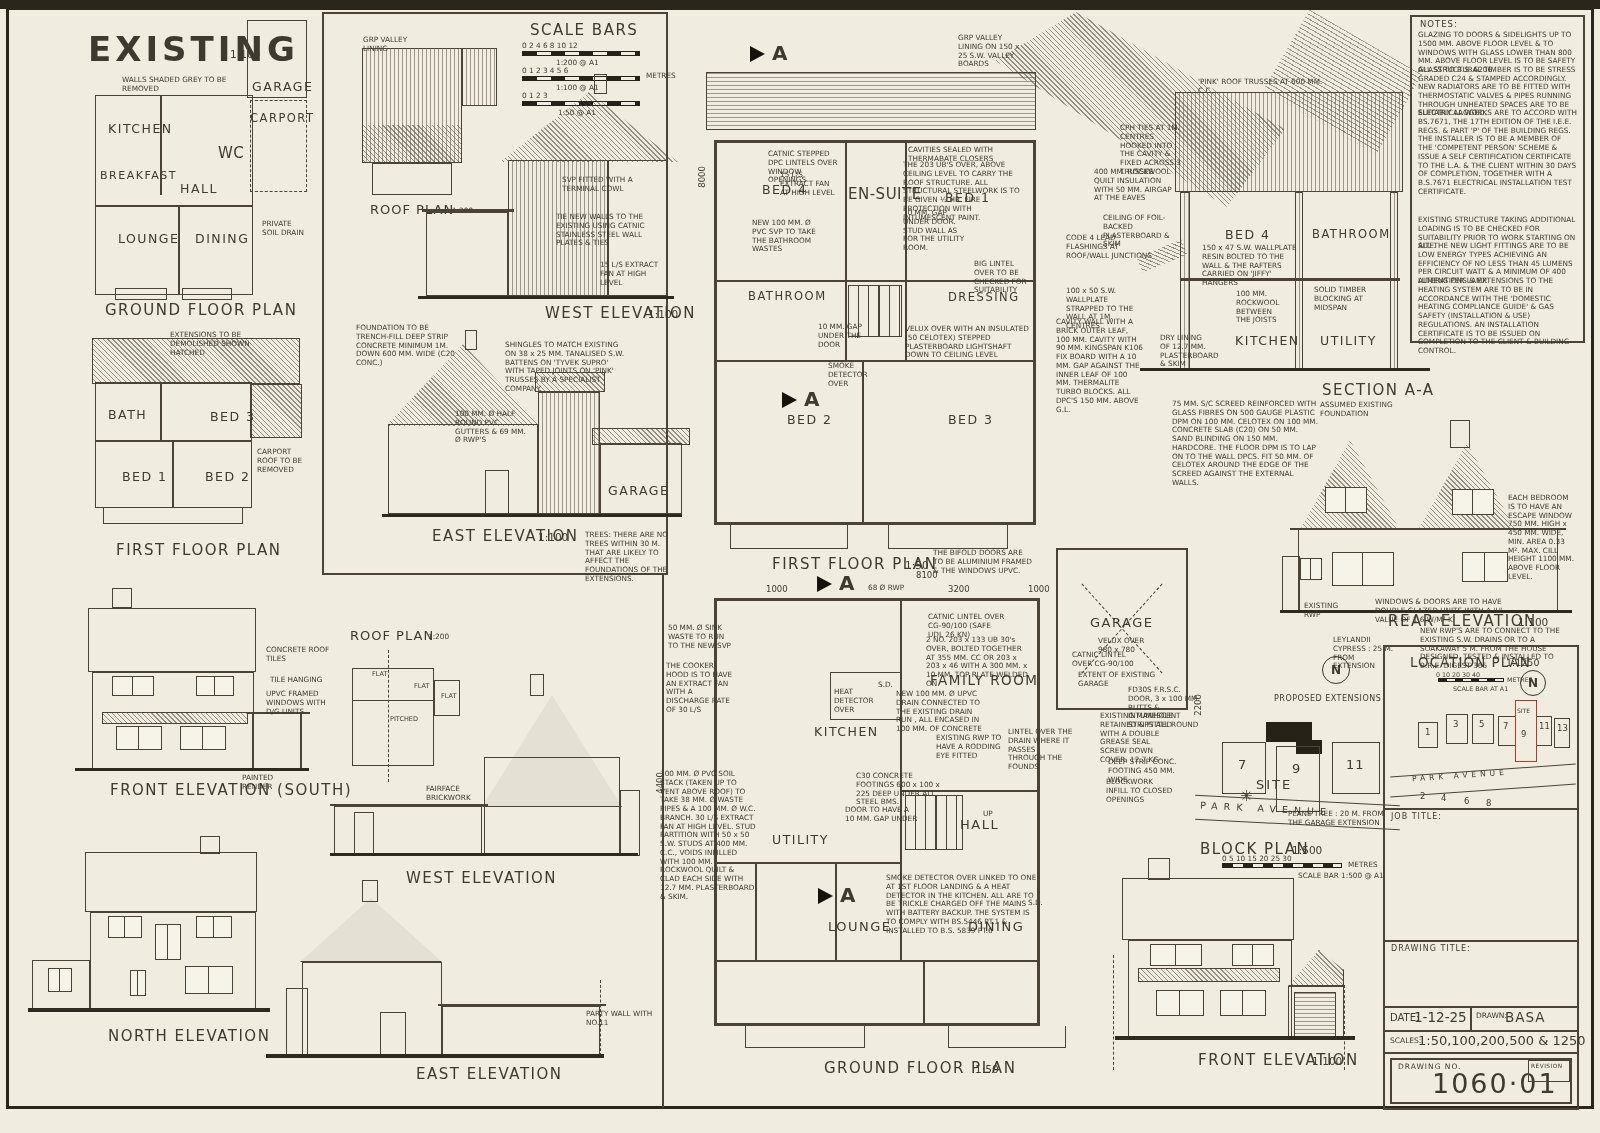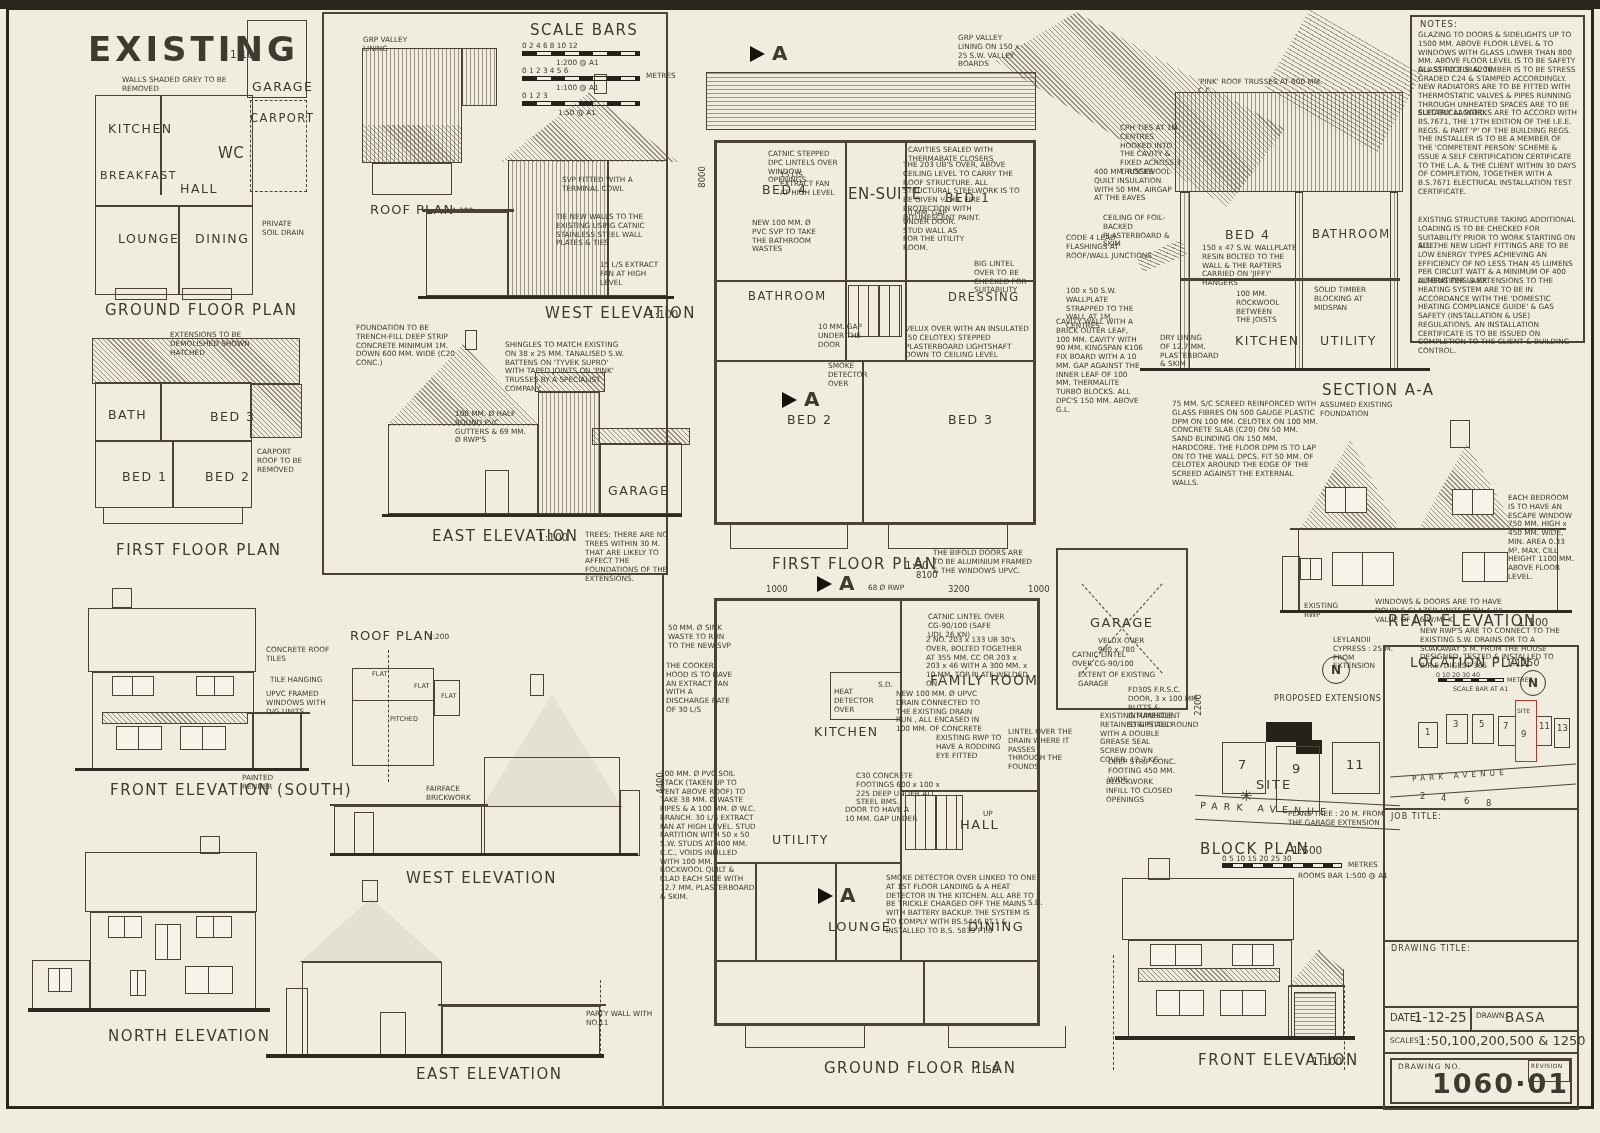--- a/index.html
+++ b/index.html
@@ -305,21 +305,21 @@
   <div class="ln" style="left:1195px;top:800px;width:205px;height:1.2px;transform:rotate(3deg)"></div>
   <div class="ln" style="left:1195px;top:824px;width:205px;height:1.2px;transform:rotate(3deg)"></div>
   <div class="t" style="left:1200px;top:804px;font-size:9.5px;letter-spacing:6px;transform:rotate(3deg)">PARK AVENUE</div>
   <div class="t" style="left:1240px;top:788px;font-size:15px">✳</div>
   <div class="w tiny" style="left:1288px;top:810px;width:98px">PLANE TREE : 20 M. FROM THE GARAGE EXTENSION</div>
   <div class="t f15" style="left:1200px;top:841px">BLOCK PLAN</div>
   <div class="t f11" style="left:1292px;top:844px">1:500</div>
   <div class="t tiny" style="left:1222px;top:855px">0    5    10    15    20    25    30</div>
   <div class="sb" style="left:1222px;top:863px;width:120px;background:repeating-linear-gradient(90deg,#26221a 0 10px,#f0ecdf 10px 20px)"></div>
   <div class="t tiny" style="left:1348px;top:861px">METRES</div>
-  <div class="t tiny" style="left:1298px;top:872px">ROOMS BAR  1:500 @ A1</div>
+  <div class="t tiny" style="left:1298px;top:872px">SCALE BAR  1:500 @ A1</div>
 
   <div class="bx" style="left:1383px;top:645px;width:196px;height:465px;border-width:2.5px"></div>
   <div class="t" style="left:1410px;top:655px;font-size:13.5px;letter-spacing:1px">LOCATION PLAN</div>
   <div class="t" style="left:1506px;top:658px;font-size:9.5px">1:1250</div>
   <div class="t tiny" style="left:1436px;top:671px;font-size:6.3px">0   10   20   30   40</div>
   <div class="sb" style="left:1438px;top:678px;width:66px;height:4px;background:repeating-linear-gradient(90deg,#26221a 0 8px,#f0ecdf 8px 16px)"></div>
   <div class="t tiny" style="left:1507px;top:676px;font-size:6.3px">METRES</div>
   <div class="t tiny" style="left:1453px;top:685px;font-size:6.3px">SCALE BAR AT A1</div>
   <div class="nc" style="left:1520px;top:670px;width:26px;height:26px">
       <span>N</span>
@@ -356,21 +356,21 @@
   <div class="ln" style="left:1470px;top:1006px;width:2px;height:24px"></div>
   <div class="t" style="left:1390px;top:1012px;font-size:10px">DATE:</div>
   <div class="t" style="left:1414px;top:1010px;font-size:13.5px">1-12-25</div>
   <div class="t" style="left:1476px;top:1012px;font-size:7.5px">DRAWN:</div>
   <div class="t" style="left:1505px;top:1010px;font-size:13.5px;letter-spacing:1px">BASA</div>
   <div class="ln" style="left:1383px;top:1052px;width:196px;height:2px"></div>
   <div class="t" style="left:1390px;top:1037px;font-size:7.5px">SCALES:</div>
   <div class="t" style="left:1418px;top:1034px;font-size:13px">1:50,100,200,500 &amp; 1250</div>
   <div class="bx" style="left:1390px;top:1058px;width:182px;height:46px;border-width:2.5px"></div>
   <div class="t" style="left:1398px;top:1063px;font-size:7.5px;letter-spacing:1px">DRAWING NO.</div>
-  <div class="t" style="left:1432px;top:1068px;font-size:27px;font-weight:bold;letter-spacing:2px">1060·01</div>
+  <div class="t" style="left:1432px;top:1068px;font-size:27px;font-weight:normal;letter-spacing:2px">1060·01</div>
   <div class="bx" style="left:1528px;top:1060px;width:42px;height:22px;border-width:1.5px"></div>
   <div class="t" style="left:1531px;top:1063px;font-size:5.8px;letter-spacing:.5px">REVISION</div>
 
   <div class="bx dsh" style="left:1113px;top:955px;width:1px;height:115px;border-width:0 0 0 1.5px"></div>
   <div class="bx dsh" style="left:1344px;top:985px;width:1px;height:85px;border-width:0 0 0 1.5px"></div>
   <div class="bx" style="left:1122px;top:878px;width:172px;height:62px"></div>
   <div class="bx" style="left:1148px;top:858px;width:22px;height:22px"></div>
   <div class="bx" style="left:1128px;top:940px;width:164px;height:98px"></div>
   <div class="win" style="left:1150px;top:944px;width:52px;height:22px"></div>
   <div class="win" style="left:1232px;top:944px;width:42px;height:22px"></div>

